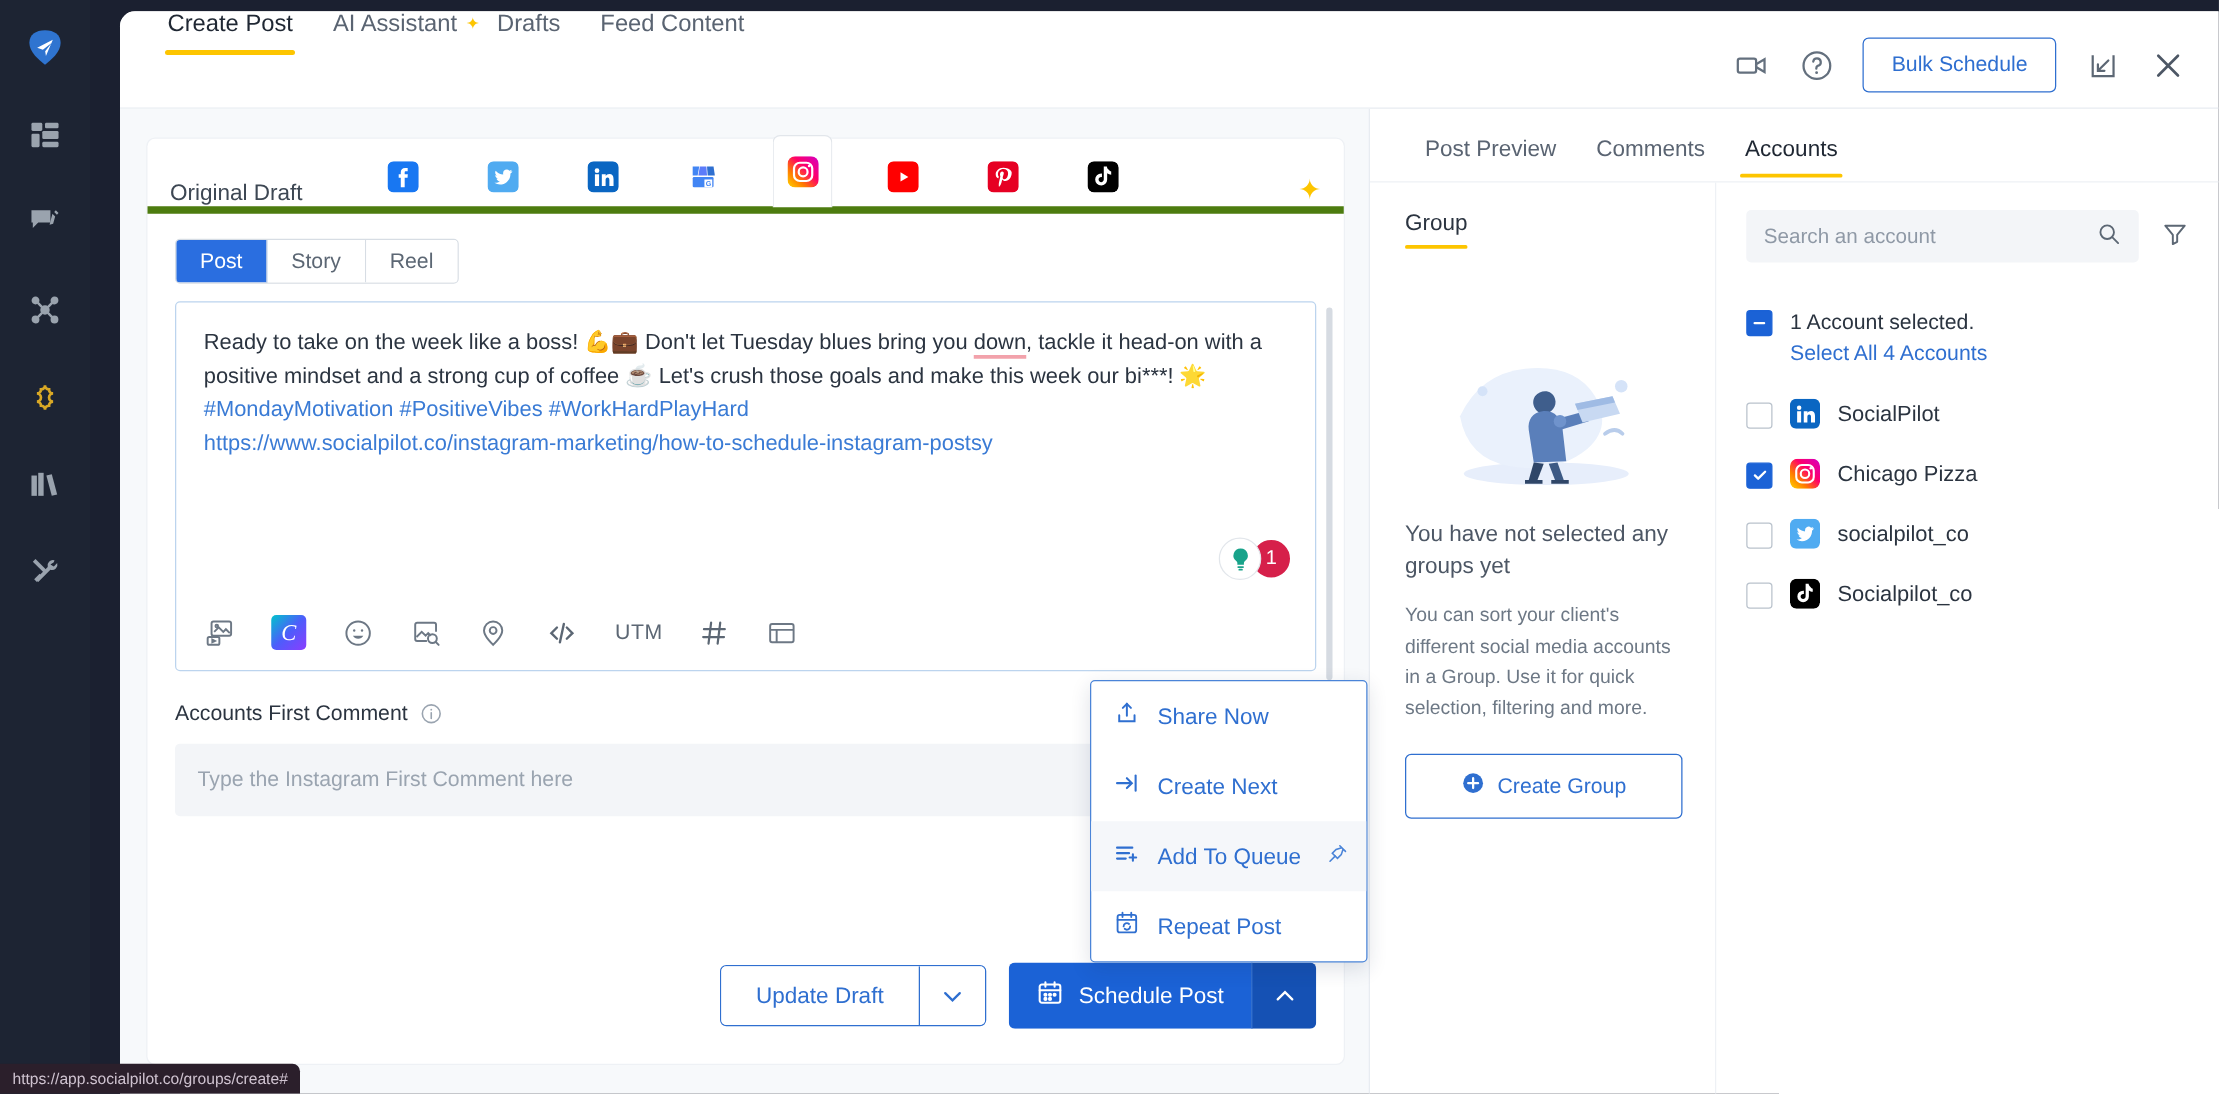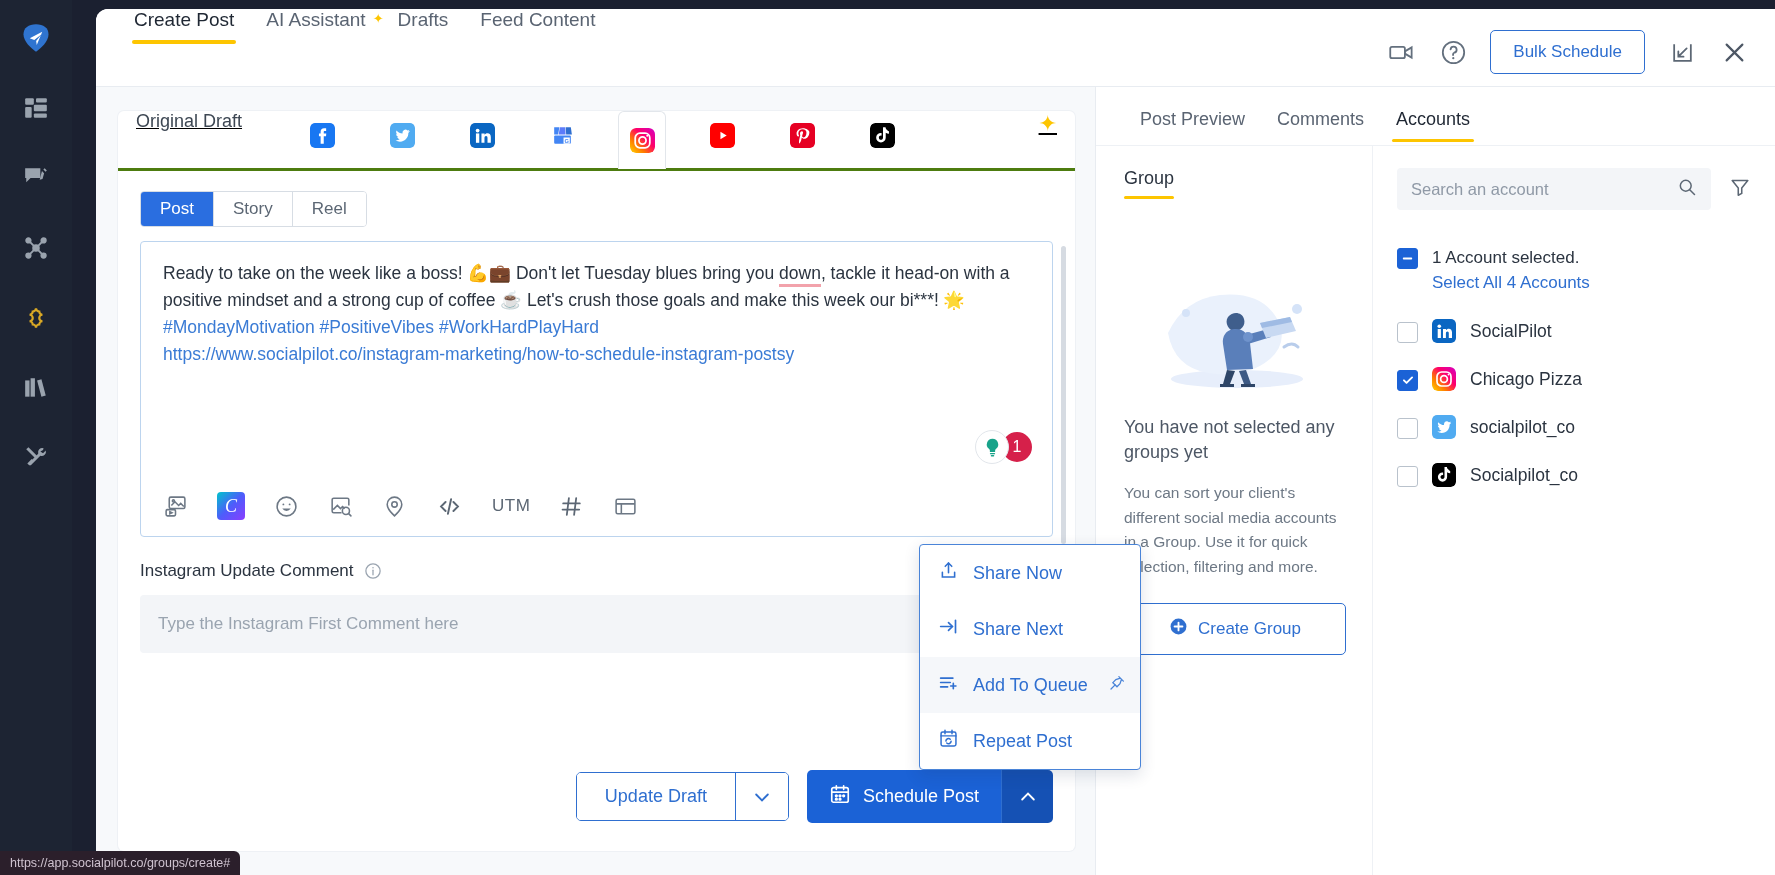--- a/index.html
+++ b/index.html
@@ -68,22 +68,22 @@
     border-right: 1px solid #e8ecf1;
   }
   #editor-card {
     margin: 0 20px 0 22px; background: #fff; border-radius: 6px;
     min-height: 740px; position: relative; padding: 0 0 0 0;
     box-shadow: 0 0 0 1px #eef1f5;
   }
 
   
   #platform-strip {
-    display: flex; align-items: flex-start; height: 60px;
-    border-bottom: 3px solid #4d7c0f; padding: 0 18px; position: relative; text-decoration: underline;
+    display: flex; align-items: flex-end; height: 60px;
+    border-bottom: 6px solid #4d7c0f; padding: 0 18px; position: relative;
   }
   #original-draft { font-size: 18px; color: #3d4753; margin-right: 40px; white-space: nowrap; }
   .plat {
     width: 48px; height: 48px; display: flex; align-items: center; justify-content: center;
     margin: 0 16px; cursor: pointer; border-radius: 6px 6px 0 0; position: relative;
   }
   .plat.active {
     border: 1px solid #e2e6eb; border-bottom: 1px solid #fff;
     height: 58px; margin-bottom: -1px; background: #fff;
   }
@@ -166,21 +166,21 @@
     background: #1b62d6; color: #fff; font-size: 18px; padding: 13px 22px;
     display: flex; align-items: center; gap: 12px; cursor: pointer; white-space: nowrap;
   }
   #schedule-caret {
     background: #1551b4; color: #fff; width: 52px; display: flex; align-items: center; justify-content: center; cursor: pointer;
     border-left: 1px solid #2f6fd0;
   }
 
   
   #schedule-menu {
-    position: absolute; left: 823px; top: 535px; width: 222px;
+    position: absolute; left: 776px; top: 535px; width: 222px;
     background: #fff; border: 1px solid #4a84d8; border-radius: 4px;
     box-shadow: 0 5px 16px rgba(25,45,80,.14); z-index: 30;
   }
   .menu-item {
     display: flex; align-items: center; gap: 14px; padding: 15px 18px;
     font-size: 18px; color: #2f6fd0; cursor: pointer; position: relative;
   }
   .menu-item.highlight { background: #f5f7fa; }
   .menu-pin { position: absolute; right: 14px; color: #4a84d8; }
 
@@ -509,21 +509,21 @@
             <div class="tb">
               <svg width="25" height="25" viewBox="0 0 24 24" fill="none" stroke="#6d7885" stroke-width="1.5">
                   <rect x="3" y="5" width="18" height="14" rx="1.5"></rect>
                   <path d="M3 9.5h18M8 9.5V19"></path>
                 </svg>
             </div>
           </div>
         </div>
 
         <div id="fc-label-row">
-          <span id="fc-label">Instagram Update Comment</span>
+          <span id="fc-label">Accounts First Comment</span>
           <span id="fc-info">
             <svg width="18" height="18" viewBox="0 0 24 24" fill="none" stroke="#9aa4b0" stroke-width="1.7">
                 <circle cx="12" cy="12" r="9.5"></circle>
                 <path d="M12 11v6" stroke-linecap="round"></path>
                 <circle cx="12" cy="7.6" r="1" fill="#9aa4b0" stroke="none"></circle>
               </svg>
           </span>
         </div>
         <div id="fc-input">Type the Instagram First Comment here</div>
 
@@ -698,21 +698,21 @@
       <span>Share Now</span>
     </div>
     <div class="menu-item">
       <span>
         <svg width="21" height="21" viewBox="0 0 24 24" fill="none" stroke="#2f6fd0" stroke-width="1.9" stroke-linecap="round">
             <path d="M3 12h13"></path>
             <path d="M12 7.5l4.5 4.5L12 16.5"></path>
             <path d="M20 5v14"></path>
           </svg>
       </span>
-      <span>Share Next</span>
+      <span>Create Next</span>
     </div>
     <div class="menu-item highlight">
       <span>
         <svg width="21" height="21" viewBox="0 0 24 24" fill="none" stroke="#2f6fd0" stroke-width="1.9" stroke-linecap="round">
             <path d="M3 7h14M3 12h11M3 17h8"></path>
             <path d="M17.5 13v6M14.5 16h6"></path>
           </svg>
       </span>
       <span>Add To Queue</span>
       <span class="menu-pin">

